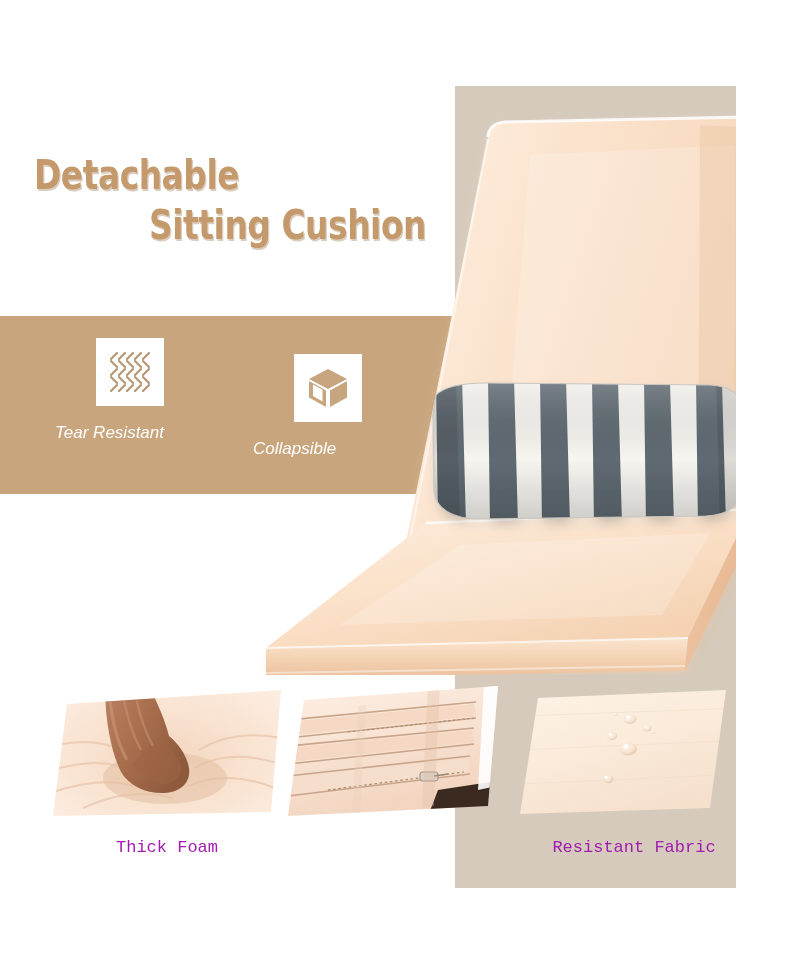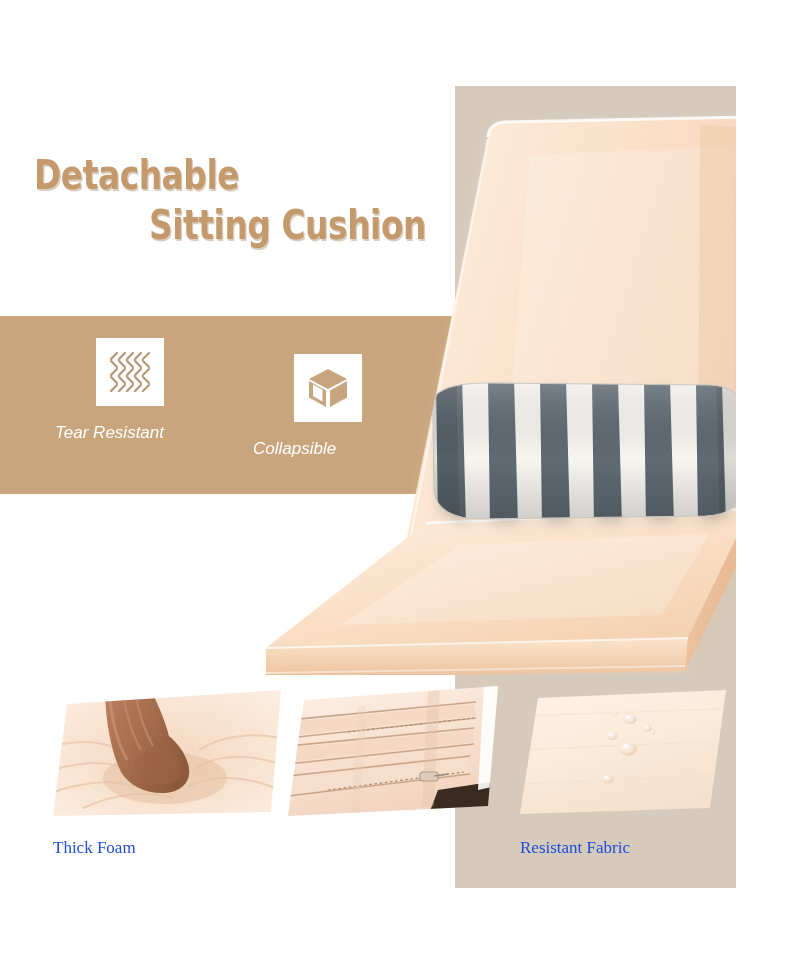--- a/index.html
+++ b/index.html
@@ -127,23 +127,24 @@
   .thumb-img {
     width: 228px;
     height: 130px;
     display: block;
   }
   .thumb-caption {
     position: absolute;
     top: 152px;
     left: 0;
     width: 228px;
-    font-family: Liberation Serif, serif;
+    text-align: center;
+    font-family: Liberation Mono, monospace;
     font-size: 17px;
-    color: #1d4ed8;
+    color: #a21caf;
     white-space: nowrap;
   }
 </style>
 </head>
 <body>
 
 <div id="page">
 
   <div class="taupe-panel"></div>
 

